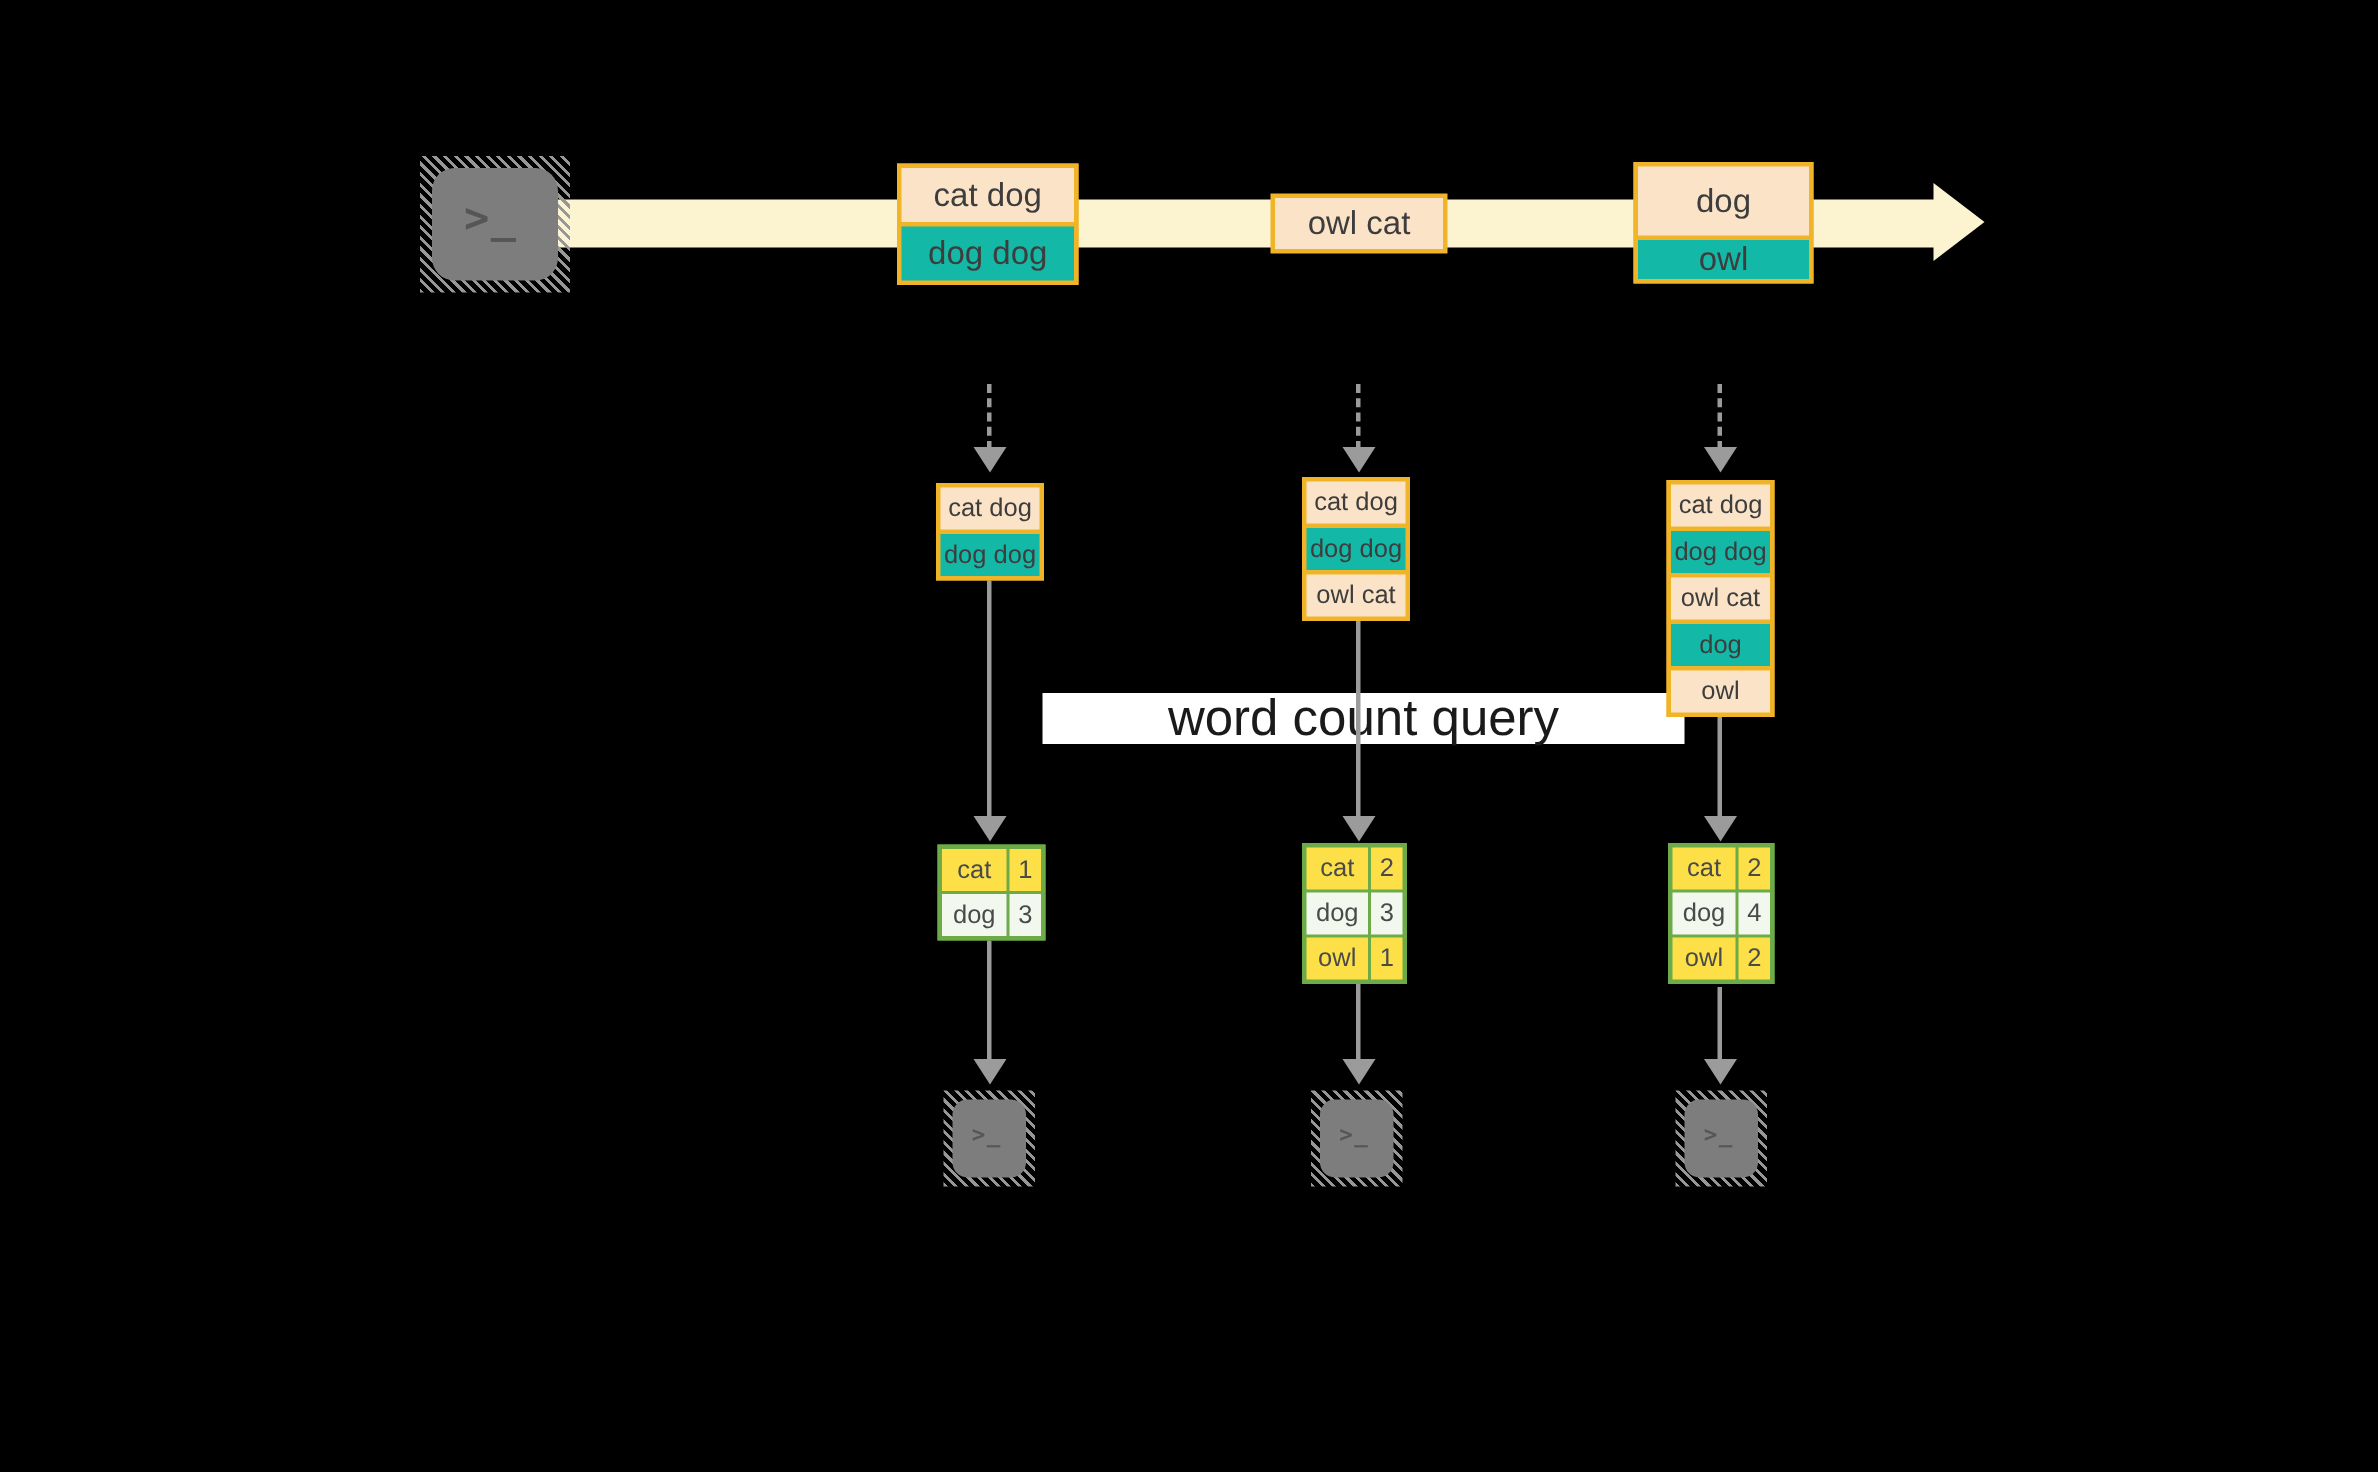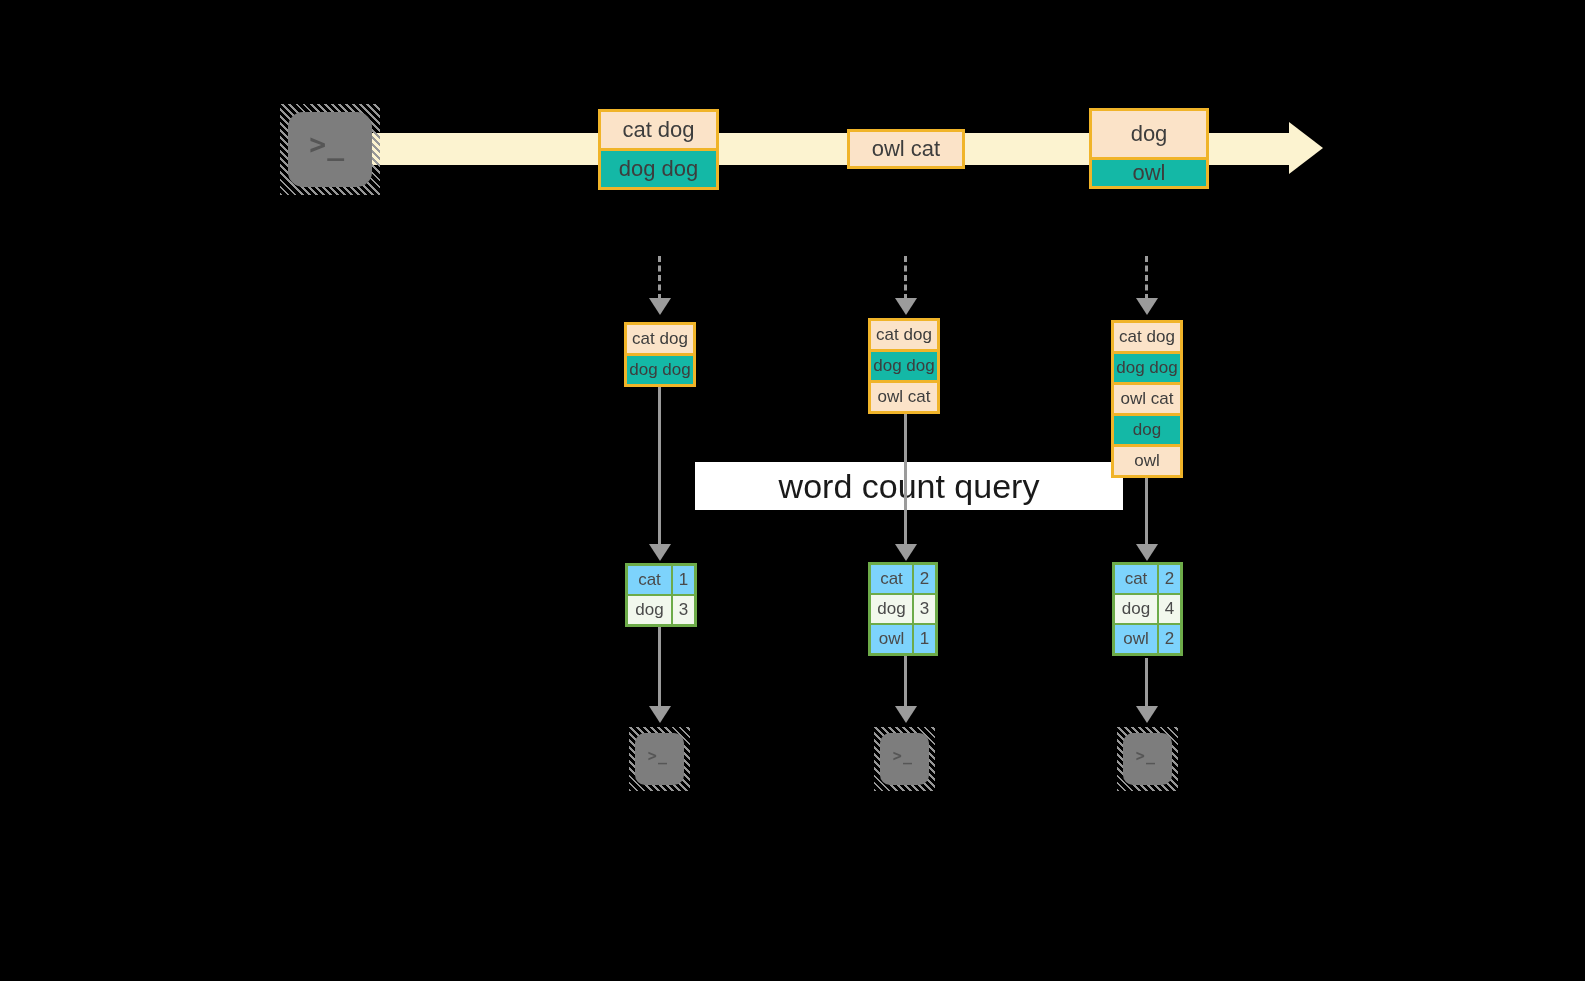--- a/index.html
+++ b/index.html
@@ -19,39 +19,39 @@
   .stack .cell{font-size:17px;height:28px;flex:0 0 28px;}
   .peach{background:#fbe3c8;}
   .cream{background:#14b8a6;}
   .c-tall{flex:0 0 46px !important;}
   .c-short{flex:0 0 26px !important;}
   .c-one{flex:1 !important;}
   
   .gtable{position:absolute;box-sizing:border-box;border:3px solid #6dab49;background:#6dab49;
     display:grid;gap:2px;z-index:4;}
   .gcell{display:flex;align-items:center;justify-content:center;font-size:17px;color:#4a4a4a;height:28px;}
-  .g0{background:#7dd3fc;}
+  .g0{background:#fde047;}
   .g1{background:#f2f8ed;}
   
   .vline{position:absolute;width:3px;background:#9b9b9b;z-index:3;}
   .vdash{position:absolute;width:0;border-left:3px dashed #9b9b9b;z-index:3;}
   .ahead{position:absolute;width:0;height:0;z-index:3;
     border-left:11px solid transparent;border-right:11px solid transparent;border-top:17px solid #9b9b9b;}
   
   .term{position:absolute;z-index:4;
     background:repeating-linear-gradient(45deg,#979797 0 2px,rgba(0,0,0,0) 2px 5px);}
   .term-body{position:absolute;background:#7d7d7d;display:flex;align-items:center;justify-content:center;}
   .term.src .term-body{inset:8px;border-radius:15px;}
   .term.small .term-body{inset:6px;border-radius:10px;}
   .term-glyph{font-family:"DejaVu Sans Mono",monospace;font-weight:700;color:#565656;
     transform:translate(-8%,-14%);letter-spacing:1px;}
   .term.src .term-glyph{font-size:28px;}
   .term.small .term-glyph{font-size:15px;}
   
-  .qbox{position:absolute;left:695px;top:462px;width:428px;height:48px;background:#ffffff;z-index:2;
+  .qbox{position:absolute;left:695px;top:462px;width:428px;height:34px;background:#ffffff;z-index:2;
     display:flex;align-items:center;justify-content:center;font-size:34px;color:#1a1a1a;}
 </style>
 </head>
 <body>
 
 <div id="stage">
 
   <div class="band"></div>
   <div class="band-head"></div>
 

